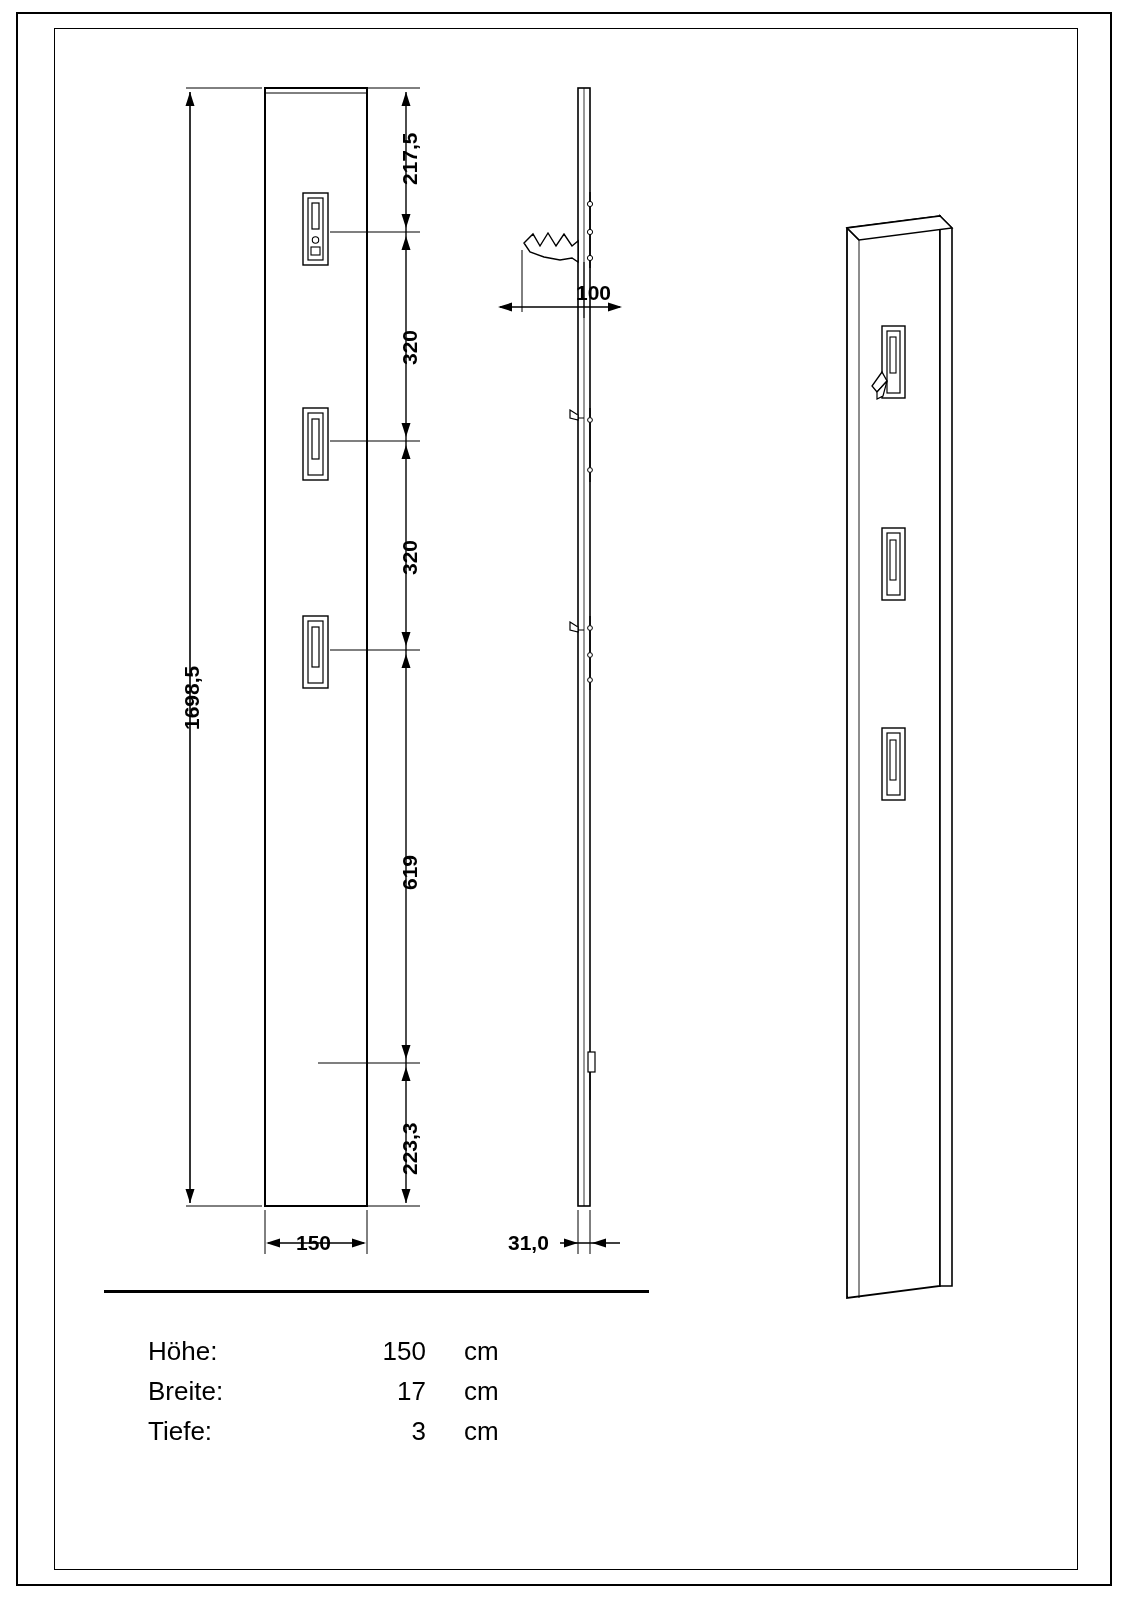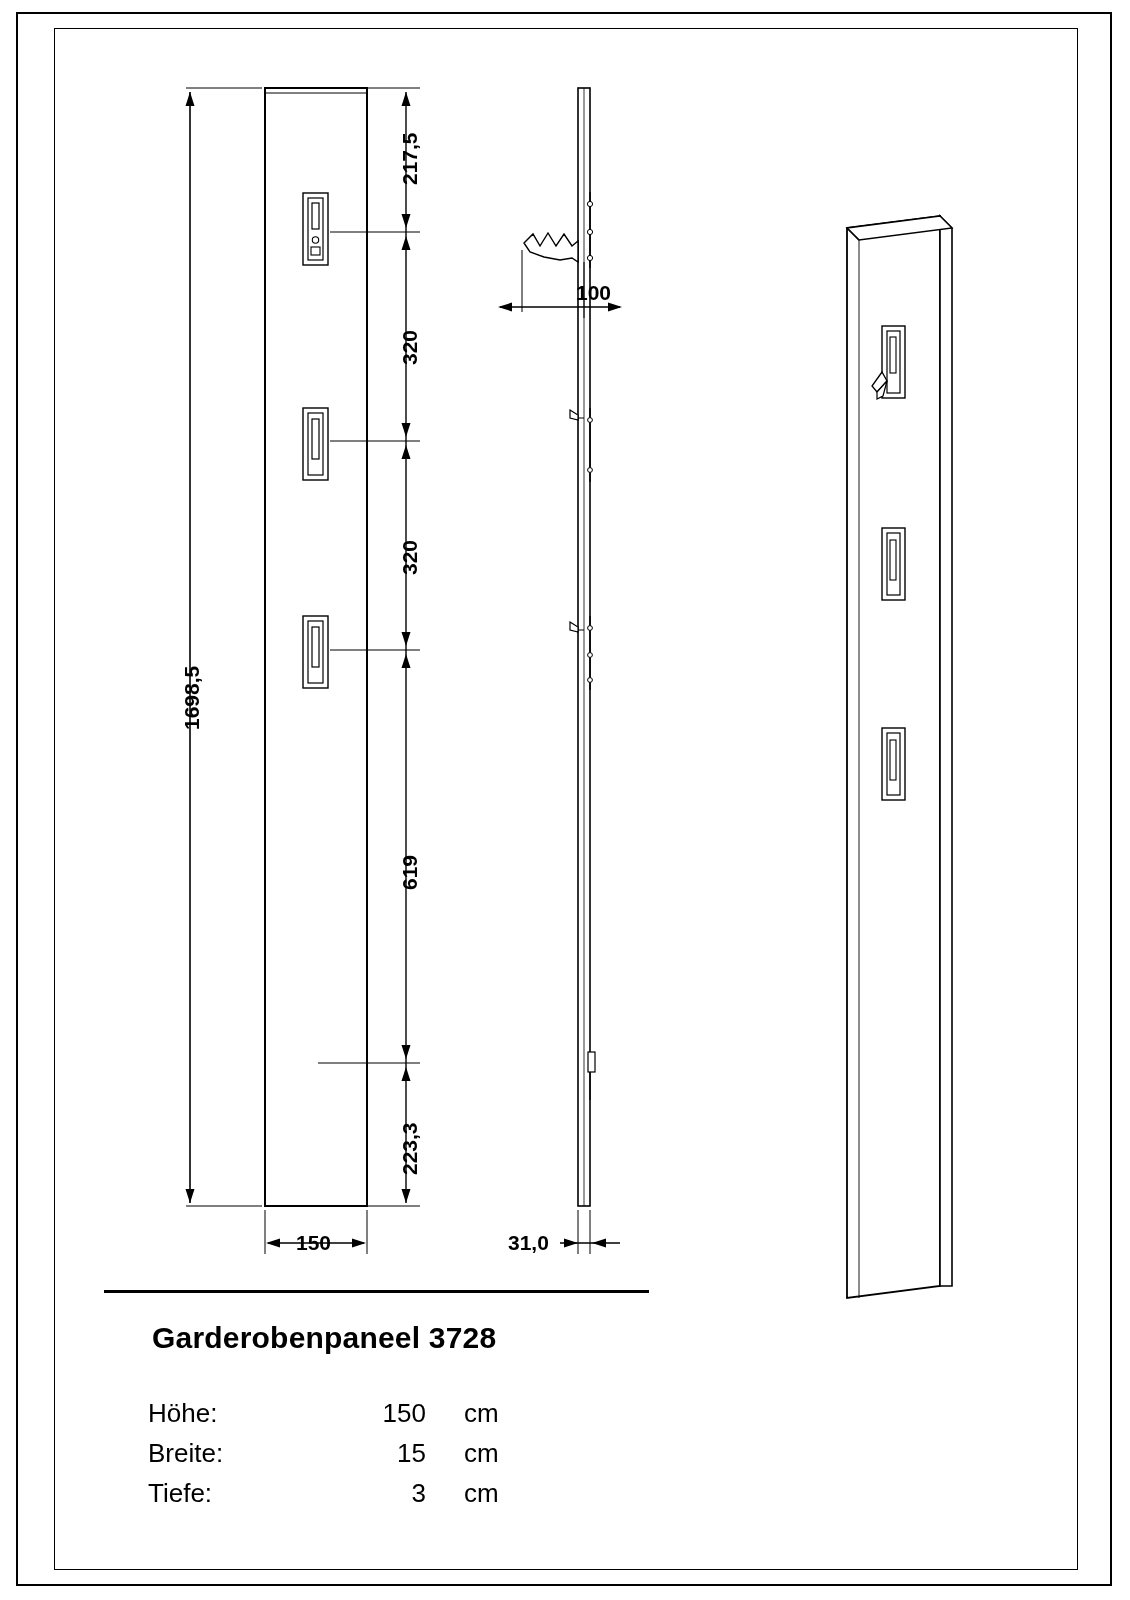--- a/index.html
+++ b/index.html
@@ -277,32 +277,31 @@
   <div class="dim-text vert" style="left:398px; top:1175px;">223,3</div>
 
   <div class="dim-text" style="left:296px; top:1231px;text-align:right;">150</div>
 
   <div class="dim-text" style="left:508px; top:1231px;">31,0</div>
 
   <div class="dim-text" style="left:576px; top:281px;">100</div>
 
   <div class="title-block">
     <div class="title-rule"></div>
-    <div class="title-main">Garderobenpaneel 3728</div>
     <div class="spec-list">
 
       <div class="spec-row">
         <span class="spec-label">Höhe:</span>
         <span class="spec-value">150</span>
         <span class="spec-unit">cm</span>
       </div>
 
       <div class="spec-row">
         <span class="spec-label">Breite:</span>
-        <span class="spec-value">15</span>
+        <span class="spec-value">17</span>
         <span class="spec-unit">cm</span>
       </div>
 
       <div class="spec-row">
         <span class="spec-label">Tiefe:</span>
         <span class="spec-value">3</span>
         <span class="spec-unit">cm</span>
       </div>
 
     </div>

